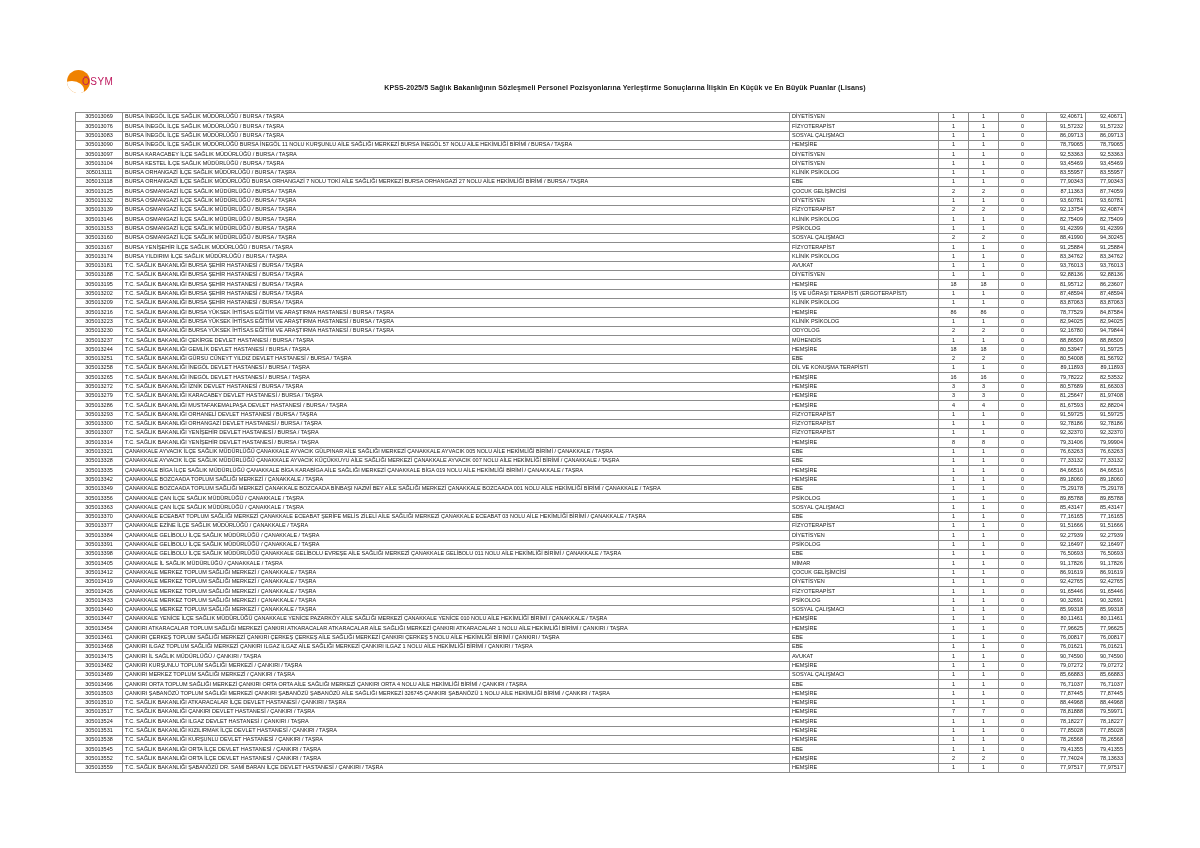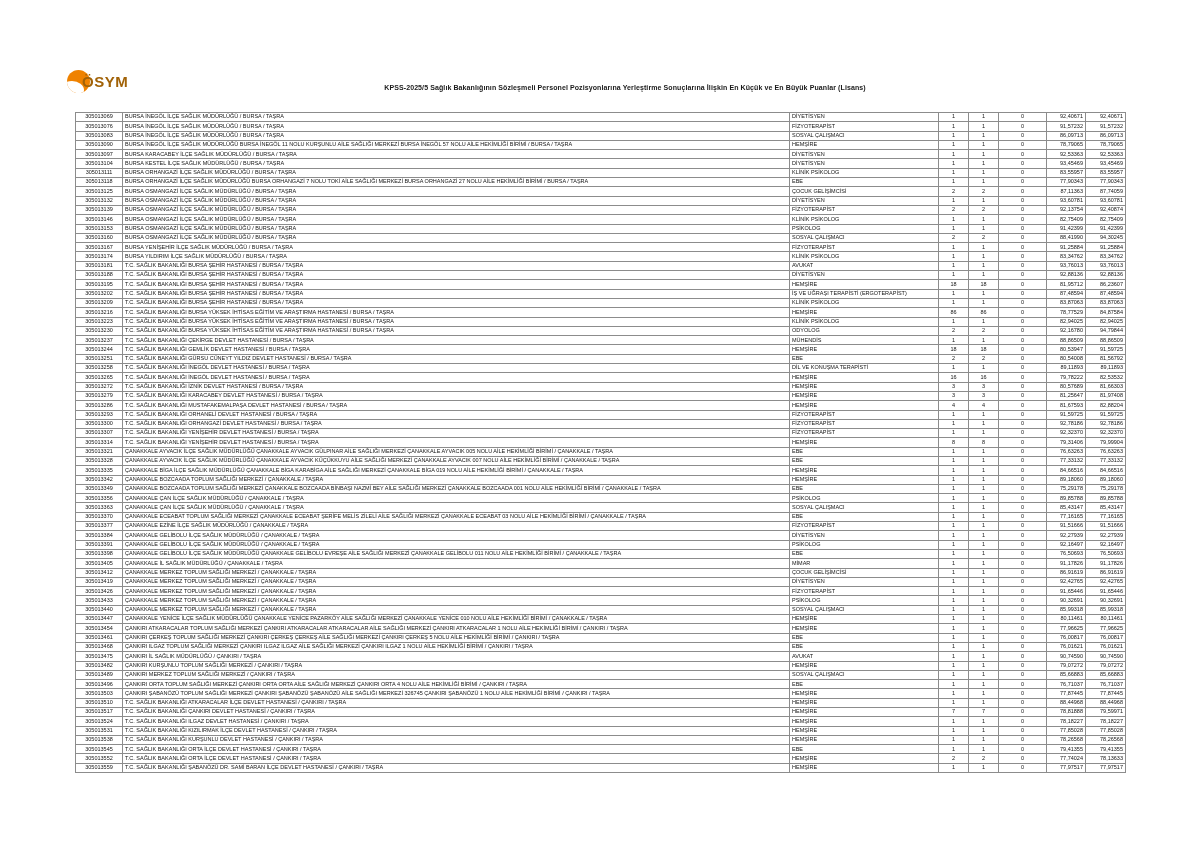--- a/index.html
+++ b/index.html
@@ -4,21 +4,21 @@
 <style>
   html,body{margin:0;padding:0;}
   body{
     width:1200px;height:848px;background:#ffffff;position:relative;
     font-family:"Liberation Sans",sans-serif;color:#111;
     -webkit-font-smoothing:antialiased;
   }
   .logo{position:absolute;left:67px;top:70px;display:flex;align-items:center;}
   .logo-ball{width:23px;height:23px;background:#ef8200;border-radius:50%;position:relative;overflow:hidden;}
   .logo-ball::after{content:"";position:absolute;left:-7px;top:11px;width:24px;height:18px;background:#ffffff;border-radius:50%;}
-  .logo-word{font-size:15px;font-weight:bold;color:#a16207;margin-left:-8px;letter-spacing:0.5px;position:relative;z-index:2;}
+  .logo-word{font-size:10px;font-weight:normal;color:#be185d;margin-left:-8px;letter-spacing:0.5px;position:relative;z-index:2;}
   .doc-title{
     position:absolute;top:84px;left:100px;width:1050px;text-align:center;
     font-size:7px;font-weight:bold;color:#1a1a1a;letter-spacing:0.1px;
   }
   table.results{
     position:absolute;left:75px;top:112px;width:1050px;
     border-collapse:collapse;table-layout:fixed;
   }
   table.results td{
     border:1px solid #8c8c8c;

